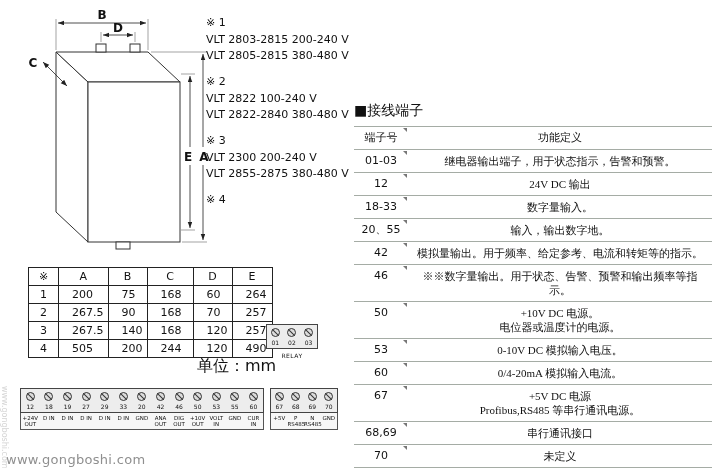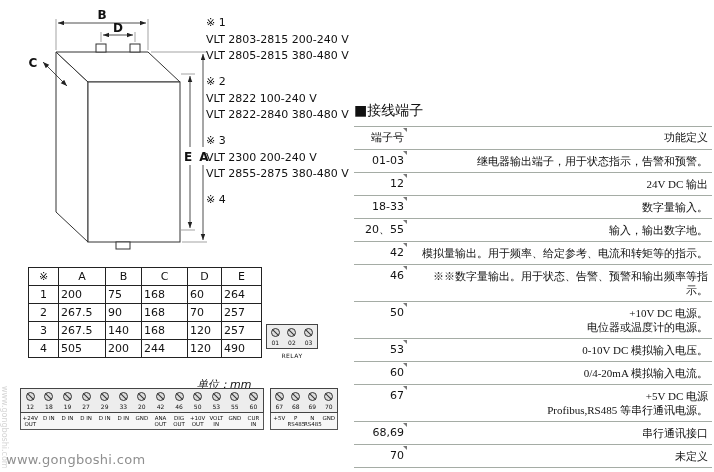--- a/index.html
+++ b/index.html
@@ -17,25 +17,25 @@
   
   .notes { position: absolute; left: 206px; top: 16px; width: 150px; font-size: 11px; }
   .note-group { margin-bottom: 11px; }
   .note-mark { margin-bottom: 3px; }
   .note-line { line-height: 16px; white-space: nowrap; }
 
   
   .dim-table { position: absolute; left: 28px; top: 267px; border-collapse: collapse; font-size: 11px; }
   .dim-table th, .dim-table td { border: 1px solid #222; padding: 2px 4px; height: 16px; font-weight: normal; }
   .dim-table th { text-align: center; }
-  .dim-table td { text-align: left; padding-left: 2px; }
+  .dim-table td { text-align: left; padding-left: 13px; }
   .dim-table td.first, .dim-table th.first { text-align: center; width: 30px; padding-left: 4px; }
   .dim-table .cA { width: 47px; } .dim-table .cB { width: 36px; } .dim-table .cC { width: 46px; }
   .dim-table .cD { width: 34px; } .dim-table .cE { width: 40px; }
-  .unit { position: absolute; left: 197px; top: 377px; font-size: 11px; font-style: italic; }
+  .unit { position: absolute; left: 197px; top: 356px; font-size: 16px; }
 
   
   .strip-box { border: 1px solid #444; background: #ededed; display: flex; }
   .t-cell { display: flex; flex-direction: column; align-items: center; padding: 3px 0 2px; }
   .screw { width: 9px; height: 9px; border: 1px solid #333; border-radius: 50%; background: #dcdcdc; position: relative; }
   .screw::after { content: ""; position: absolute; left: -1px; top: 3px; width: 9px; height: 1px; background: #333; transform: rotate(45deg); }
   .t-num { font-size: 6px; line-height: 7px; margin-top: 2px; }
   .strip-labels { border: 1px solid #555; border-top: none; background: #f7f7f7; display: flex; }
   .t-lab { font-size: 5.5px; line-height: 6px; text-align: center; white-space: pre-line; padding: 2px 0; }
 
@@ -45,21 +45,21 @@
   .comm-strip .t-cell, .comm-strip .t-lab { width: 16.5px; }
   .relay-strip { position: absolute; left: 266px; top: 324px; width: 52px; }
   .relay-strip .t-cell { width: 16.6px; }
   .relay-label { font-size: 6px; letter-spacing: 0.5px; text-align: center; margin-top: 3px; }
 
   
   .right-title { position: absolute; left: 354px; top: 102px; font-size: 14px; font-weight: normal; }
   .t-table { position: absolute; left: 354px; top: 126px; width: 358px; border-collapse: collapse;
              font-size: 11px; border-top: 1px solid #a5aca5; }
   .t-table th, .t-table td { border-bottom: 1px solid #a5aca5; padding: 4px 4px 4px 4px;
-             text-align: right; vertical-align: top; font-weight: normal; line-height: 14px; }
+             text-align: center; vertical-align: top; font-weight: normal; line-height: 14px; }
   .num-cell { width: 54px; position: relative; }
   .corner-mark { position: absolute; top: 1px; right: 1px; width: 0; height: 0;
              border-top: 4px solid #777; border-left: 4px solid transparent; }
   .desc-cell { white-space: pre-line; font-family: Liberation Serif, serif; }
 
   
   .wm { position: absolute; left: 6px; top: 452px; font-size: 13px; color: #8f8f8f; letter-spacing: 0.3px; }
   .wm-v { position: absolute; left: 0px; top: 386px; writing-mode: vertical-rl;
           font-size: 8px; color: #d4d4d4; }
 </style>

